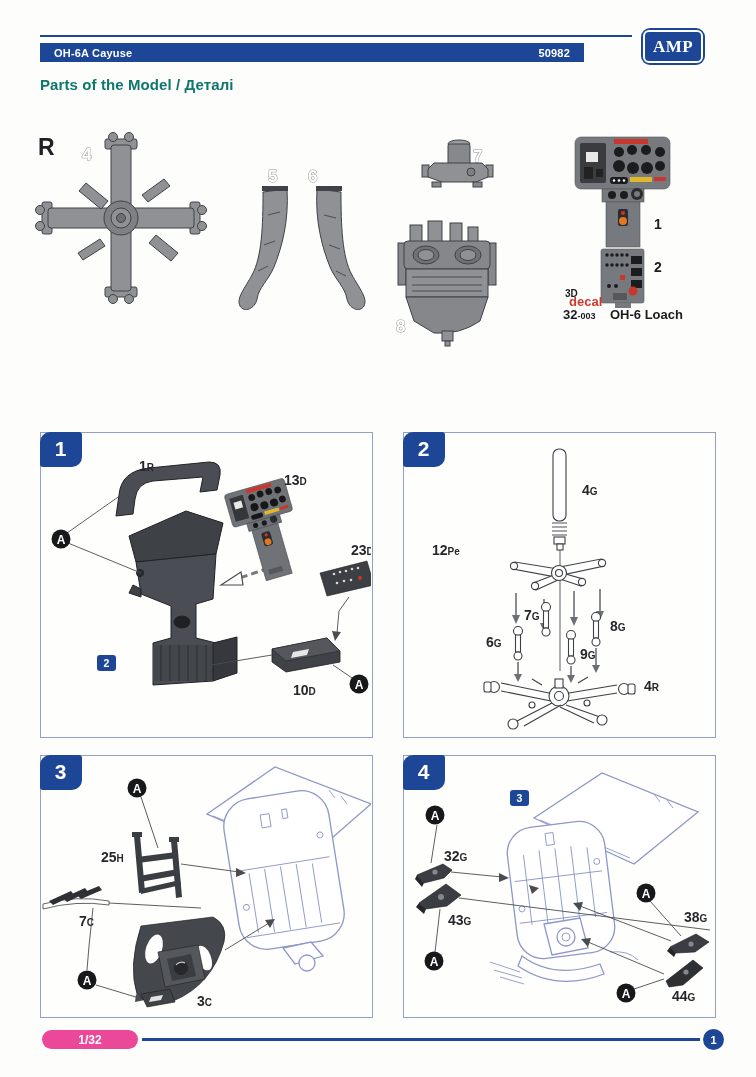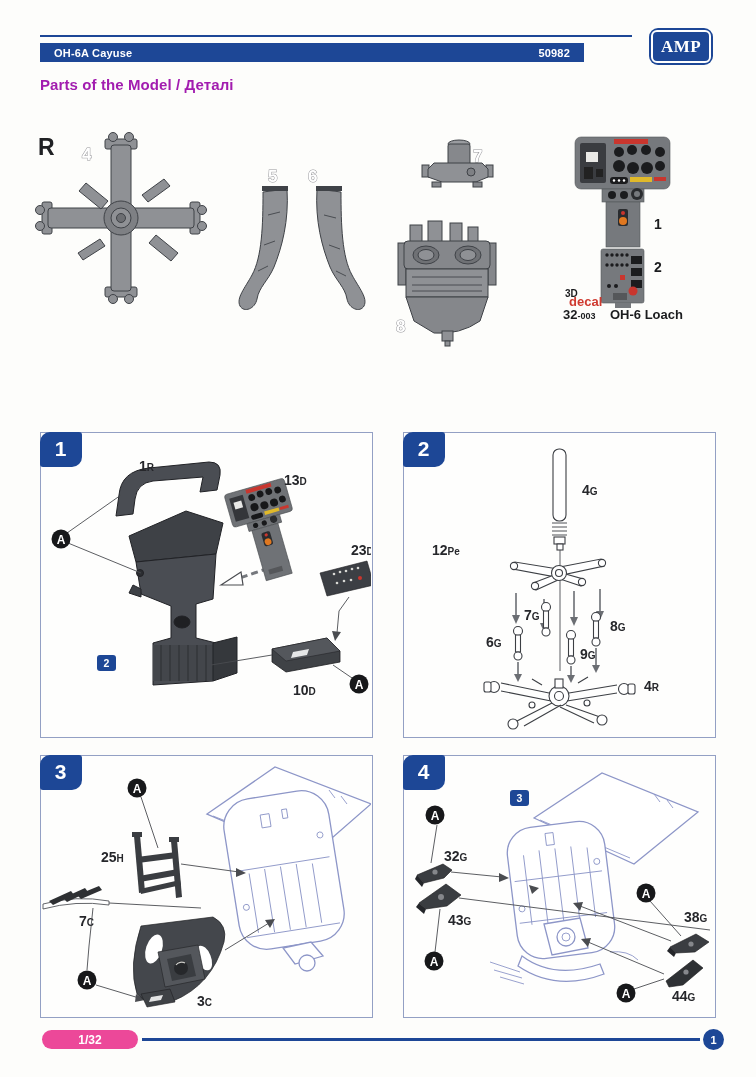--- a/index.html
+++ b/index.html
@@ -2,24 +2,24 @@
 <html><head>
 <meta charset="utf-8">
 <style>
   html,body{margin:0;padding:0;background:#ffffff;}
   .page{position:relative;width:756px;height:1077px;background:#fdfdfb;font-family:"Liberation Sans",sans-serif;overflow:hidden;}
   .top-rule{position:absolute;left:40px;top:35px;width:592px;height:2px;background:#1d4796;}
   .title-bar{position:absolute;left:40px;top:43px;width:544px;height:19px;background:#1d4796;color:#fff;
     display:flex;align-items:center;justify-content:space-between;box-sizing:border-box;padding:0 14px;
     font-size:11px;font-weight:bold;letter-spacing:.2px;}
   .brand-logo{position:absolute;left:641px;top:28px;width:64px;height:37px;background:#1d4796;border-radius:9px;
-    display:flex;align-items:center;justify-content:center;margin-left:8px;}
+    display:flex;align-items:center;justify-content:center;}
   .brand-logo .inner{width:56px;height:29px;border:2px solid #fff;border-radius:6px;display:flex;align-items:center;justify-content:center;
     color:#fff;font-family:"Liberation Serif",serif;font-weight:bold;font-size:17px;letter-spacing:.5px;}
-  .sec-title{position:absolute;left:40px;margin:0;color:#a21caf;font-size:15px;font-weight:bold;letter-spacing:.1px;}
+  .sec-title{position:absolute;left:40px;margin:0;color:#0f766e;font-size:15px;font-weight:bold;letter-spacing:.1px;}
   .parts-art{position:absolute;left:30px;top:125px;}
   .step-box{position:absolute;border:1.5px solid #93a0c4;background:#fefefd;box-sizing:border-box;}
   .badge{position:absolute;left:-1.5px;top:-1.5px;width:42px;height:35px;background:#1d4796;border-radius:10px 3px 10px 3px;
     color:#fff;font-weight:bold;font-size:21px;display:flex;align-items:center;justify-content:center;}
   .step-svg{position:absolute;left:0;top:0;}
   .footer-pill{position:absolute;left:42px;top:1030px;width:96px;height:19px;background:#ec4899;border-radius:10px;
     color:#fff;font-weight:bold;font-size:12px;display:flex;align-items:center;justify-content:center;}
   .footer-line{position:absolute;left:142px;top:1038px;width:558px;height:2.5px;background:#1d4796;}
   .footer-page{position:absolute;left:703px;top:1029px;width:21px;height:21px;background:#1d4796;border-radius:50%;
     color:#fff;font-weight:bold;font-size:11px;display:flex;align-items:center;justify-content:center;}

